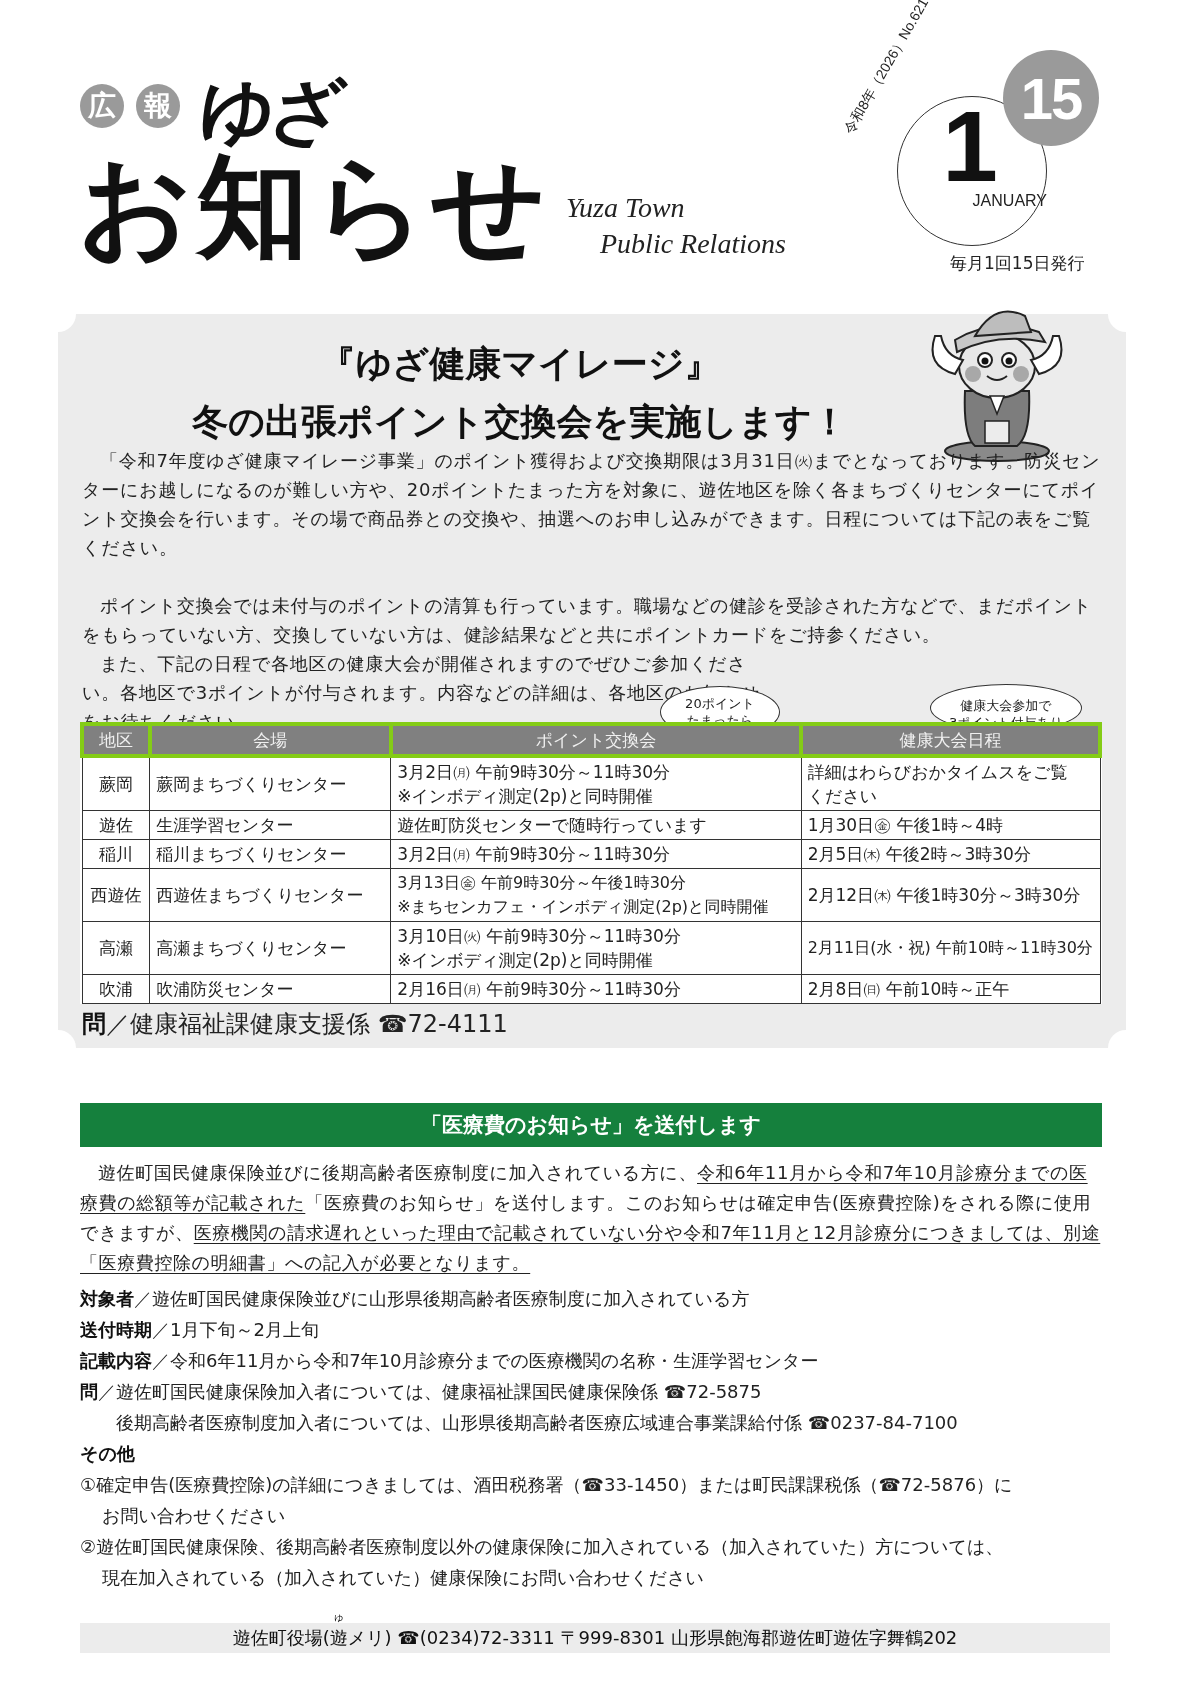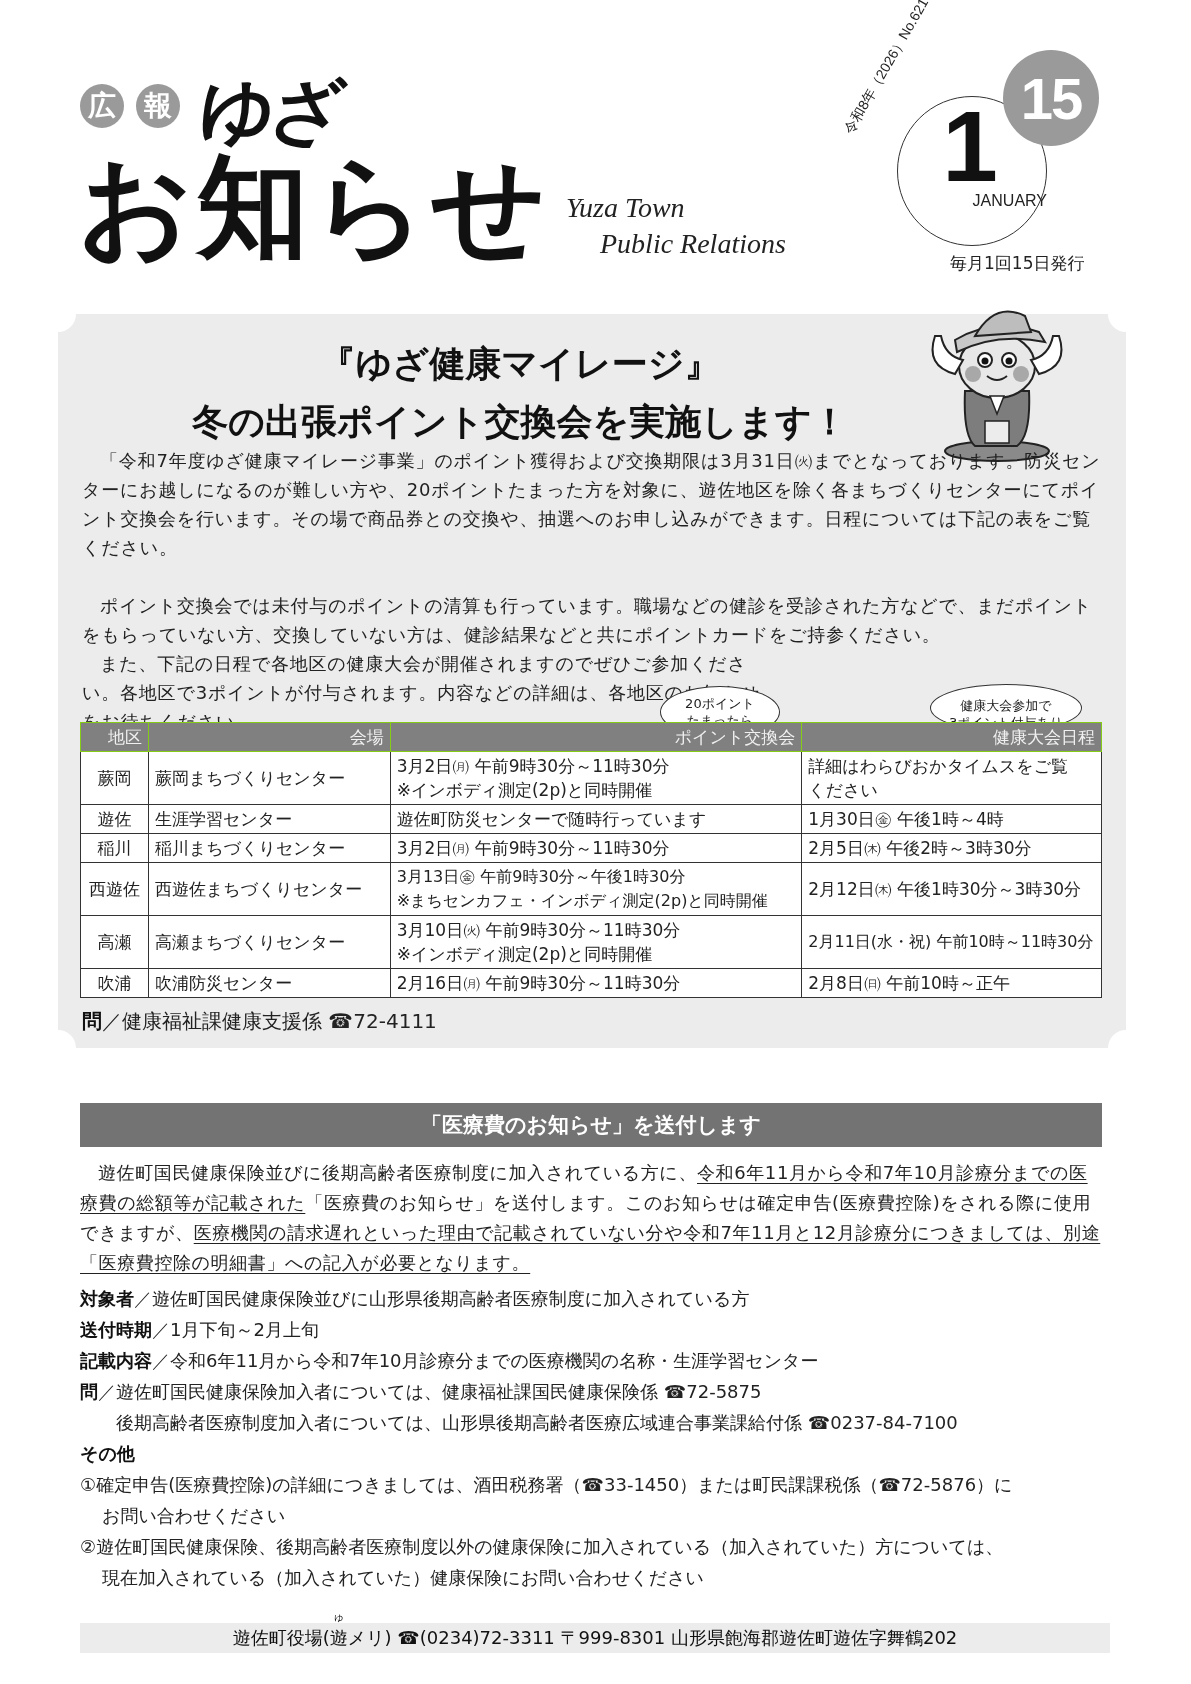--- a/index.html
+++ b/index.html
@@ -37,33 +37,33 @@
   .panel .notch { position:absolute; width:36px; height:36px; border-radius:50%; background:#fff; }
   .panel-title { position:absolute; left:140px; width:760px; text-align:center; font-weight:bold; color:#111; }
   .mascot { position:absolute; left:905px; top:296px; width:180px; height:170px; }
 
   .para { position:absolute; left:82px; width:1020px; font-size:18px; line-height:29px; color:#222;
     letter-spacing:0.8px; }
 
   
   table.sched { position:absolute; left:80px; top:722px; width:1022px; border-collapse:collapse;
     font-size:17px; background:#fff; }
-  table.sched th { background:#808080; color:#f0f0f0; font-weight:normal; text-align:right;
-    padding:2px 6px; height:24px; border:1px solid #84cc16; }
+  table.sched th { background:#808080; color:#f0f0f0; font-weight:normal; text-align:center;
+    padding:2px 6px; height:24px; border:4px solid #84cc16; }
   table.sched td { border:1px solid #333; padding:2px 6px; line-height:24px; vertical-align:middle; color:#222; }
   table.sched td.district { text-align:center; }
   .bubble { position:absolute; background:#fff; border:1.5px solid #333; border-radius:50%;
     font-size:13px; text-align:center; line-height:17px; color:#222; display:flex;
     align-items:center; justify-content:center; }
 
-  .contact { position:absolute; left:82px; top:1008px; font-size:20px; color:#222; }
+  .contact { position:absolute; left:82px; top:1008px; font-size:24px; color:#222; }
   b.lbl { font-weight:bold; color:#111; }
 
   
-  .sec2-bar { position:absolute; left:80px; top:1103px; width:1022px; height:44px; background:#737373;
+  .sec2-bar { position:absolute; left:80px; top:1103px; width:1022px; height:44px; background:#15803d;
     color:#fff; font-size:21px; font-weight:bold; display:flex; align-items:center; justify-content:center; }
   .sec2-body { position:absolute; left:80px; top:1158px; width:1024px; font-size:18px; line-height:30px;
     letter-spacing:0.6px; color:#222; }
   .ul { text-decoration:underline; text-underline-offset:4px; }
   .sec2-list { position:absolute; left:80px; top:1283px; width:1030px; font-size:18px; line-height:31px; color:#222; }
   .sec2-list .row { white-space:nowrap; }
   .indent { padding-left:36px; }
   .indent2 { padding-left:22px; }
 
   .footer { position:absolute; left:80px; top:1623px; width:1030px; height:30px; background:#ececec;

